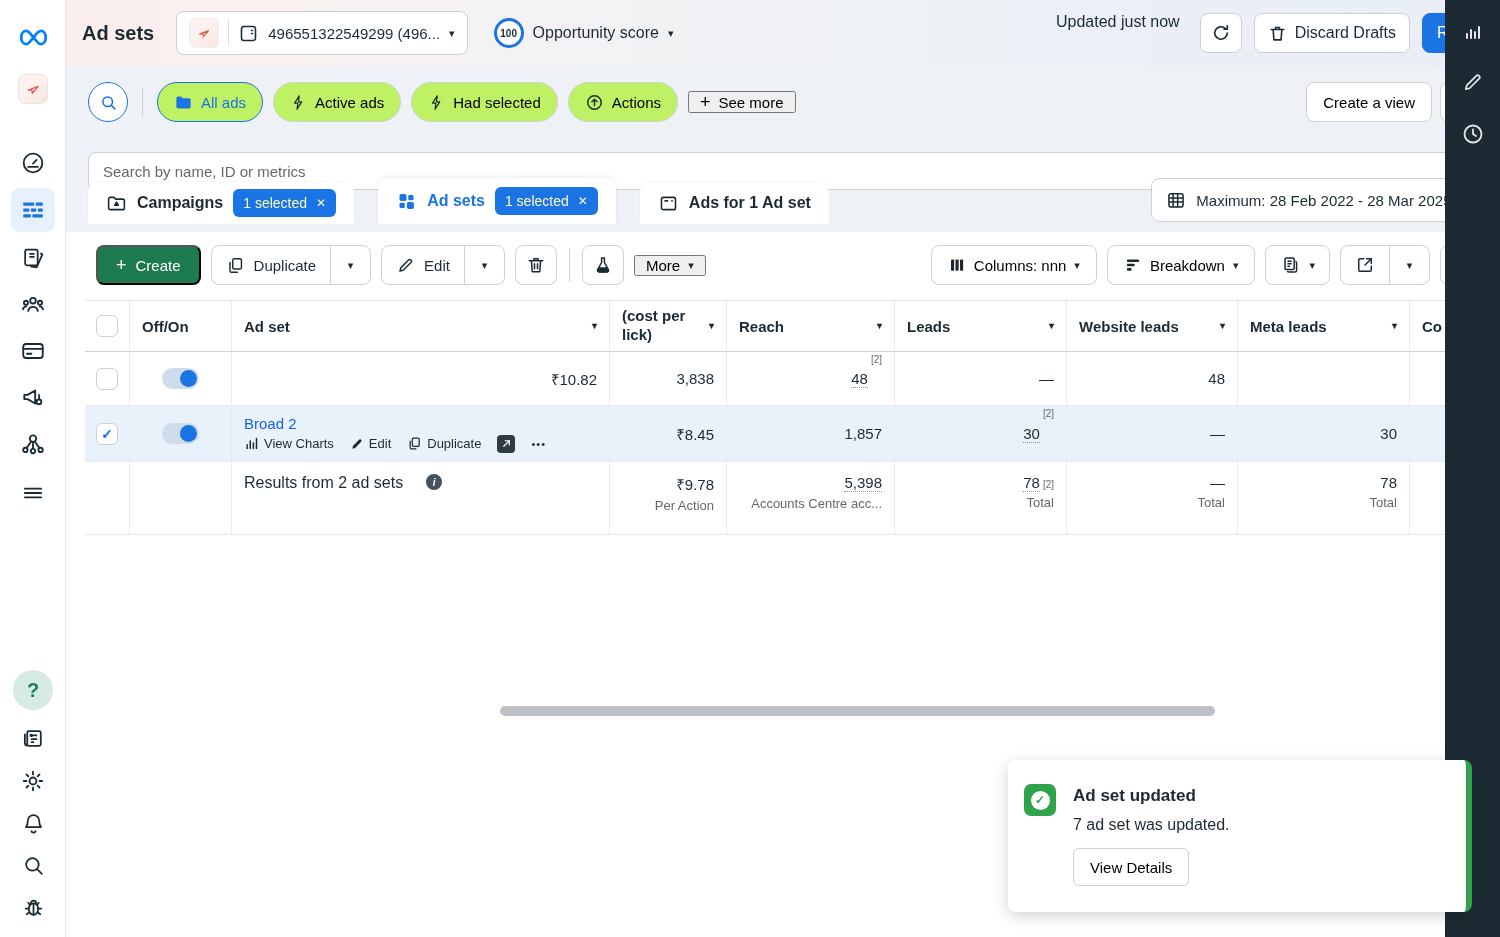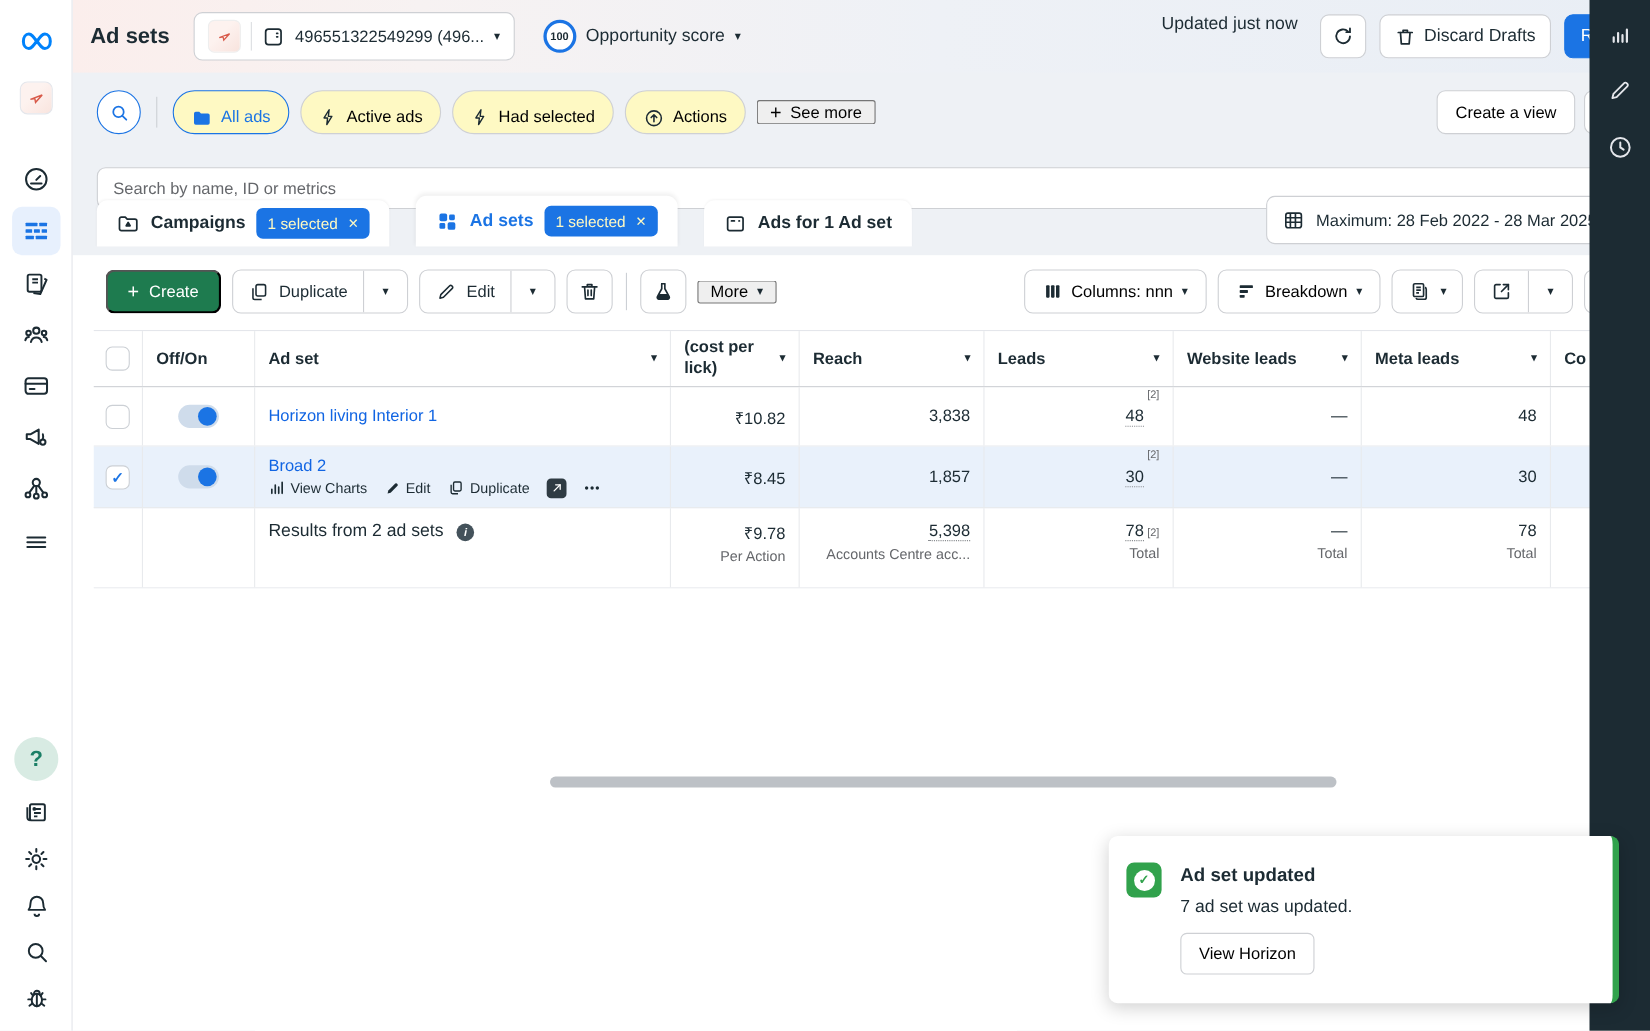--- a/index.html
+++ b/index.html
@@ -54,22 +54,22 @@
     justify-content:flex-start; padding-left:14px; border-top-right-radius:0; border-bottom-right-radius:0; }
 
   
   .content { position:absolute; left:66px; top:66px; width:1434px; height:871px; }
 
   .filter-row { position:absolute; left:0; top:12px; width:100%; height:48px;
     display:flex; align-items:center; padding:0 18px 0 22px; gap:10px; }
   .search-round { width:40px; height:40px; border-radius:50%; background:#fff;
     border:1.5px solid #1b74e4; color:#1b74e4; display:flex; align-items:center; justify-content:center; }
   .chip-div { width:1px; height:28px; background:#ccd0d5; margin:0 4px; }
-  .chip { height:40px; border-radius:20px; background:#fef9c3; border:1px solid #ced0d4;
-    display:flex; align-items:flex-start; gap:8px; padding:15px 16px; font-size:15px; font-weight:500; }
+  .chip { height:40px; border-radius:20px; background:#bef264; border:1px solid #ced0d4;
+    display:flex; align-items:center; gap:8px; padding:15px 16px; font-size:15px; font-weight:500; }
   .chip.active { border:1.5px solid #1b74e4; color:#1b74e4; }
   .see-more { display:flex; align-items:center; gap:8px; font-size:15px; font-weight:500; padding:0 10px; }
   .plus-glyph { font-size:18px; font-weight:400; line-height:1; }
   .fr-right { margin-left:auto; display:flex; align-items:center; gap:8px; }
   .btn-light { height:40px; background:#fff; border:1px solid #ced0d4; border-radius:8px;
     display:flex; align-items:center; justify-content:center; gap:8px; padding:0 16px;
     font-size:15px; font-weight:500; }
   .btn-sq { width:42px; padding:0; }
 
   .search-row { position:absolute; left:0; top:70px; width:100%; padding:16px 18px 0 22px; }
@@ -128,21 +128,21 @@
   .ract { display:flex; align-items:center; gap:5px; font-weight:500; }
   .dark-sq { width:18px; height:18px; background:#2f3b43; border-radius:4px; color:#fff;
     display:flex; align-items:center; justify-content:center; }
   .dots { font-size:11px; letter-spacing:1px; color:#1c2b33; }
   .dotted-num { border-bottom:1.5px dotted #8a8d91; }
   .sup { font-size:10px; color:#65676b; margin-left:3px; align-self:flex-start; padding-top:2px; }
   .num-stack { display:flex; flex-direction:column; align-items:flex-end; gap:4px; }
   .sub-gray { font-size:13px; color:#65676b; }
   .results-row { height:73px; border-bottom:1px solid #e4e6eb; }
   .results-row .cell { align-items:flex-start; padding-top:12px; }
-  .results-label { display:flex; align-items:flex-end; gap:12px; font-size:16px; }
+  .results-label { display:flex; align-items:flex-start; gap:23px; font-size:16px; }
   .info-dot { width:16px; height:16px; border-radius:50%; background:#44525b; color:#fff;
     font-size:10px; font-weight:700; font-style:italic; display:flex; align-items:center; justify-content:center; }
   .hscrollbar { position:absolute; left:434px; top:474px; width:715px; height:10px;
     border-radius:5px; background:#bdc1c6; }
 
   
   .toast { position:absolute; left:1008px; top:760px; width:464px; height:152px; background:#fff;
     border-radius:8px; border-right:6px solid #31a24c; box-shadow:0 4px 16px rgba(0,0,0,.18);
     z-index:100; padding:24px 20px 0 16px; display:flex; gap:17px; }
   .toast-ic { width:32px; height:32px; border-radius:7px; background:#31a24c;
@@ -608,23 +608,20 @@
 
       <div class="tg-row body-row">
         <div class="cell c-check">
             <span class="cb"></span>
           </div>
         <div class="cell" style="justify-content:center">
           <span class="switch">
               <span class="knob"></span>
             </span>
         </div>
-        <div class="cell adset-cell">
-          <a class="link">Horizon living Interior 1</a>
-        </div>
         <div class="cell num">
             <span>₹10.82</span>
           </div>
         <div class="cell num">
             <span>3,838</span>
           </div>
         <div class="cell num">
           <span class="dotted-num">48</span>
             <span class="sup">[2]</span>
         </div>
@@ -750,16 +747,16 @@
 </main>
 
 <div class="toast">
   <span class="toast-ic">
     <span class="inner">✓</span>
   </span>
   <div>
     <div class="toast-title">Ad set updated</div>
     <div class="toast-body">7 ad set was updated.</div>
     <button class="toast-btn">
-      <span>View Horizon</span>
+      <span>View Details</span>
     </button>
   </div>
 </div>
 
 </body></html>

